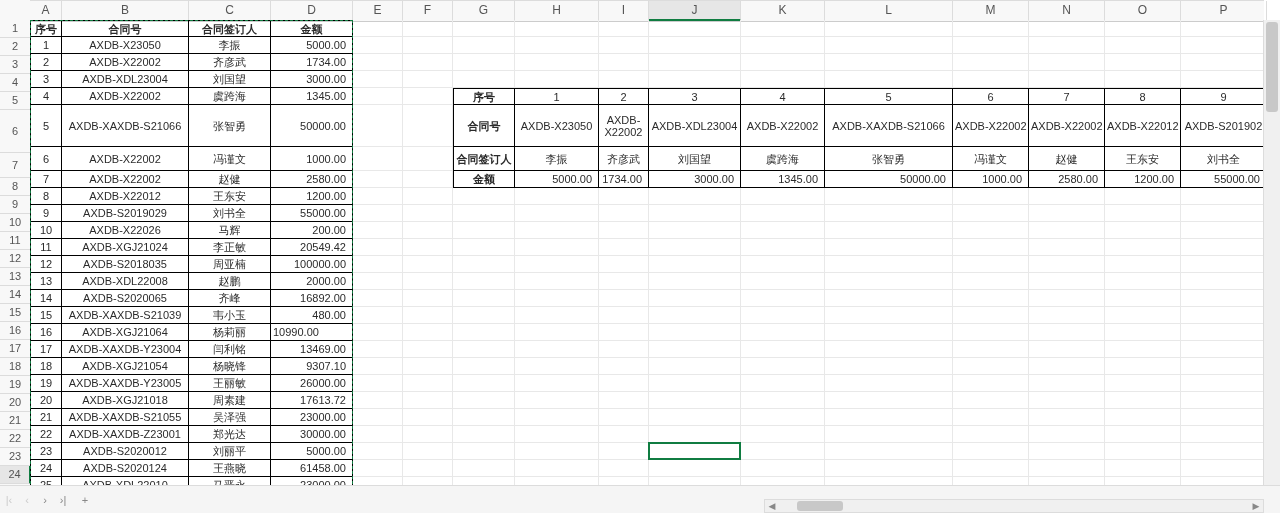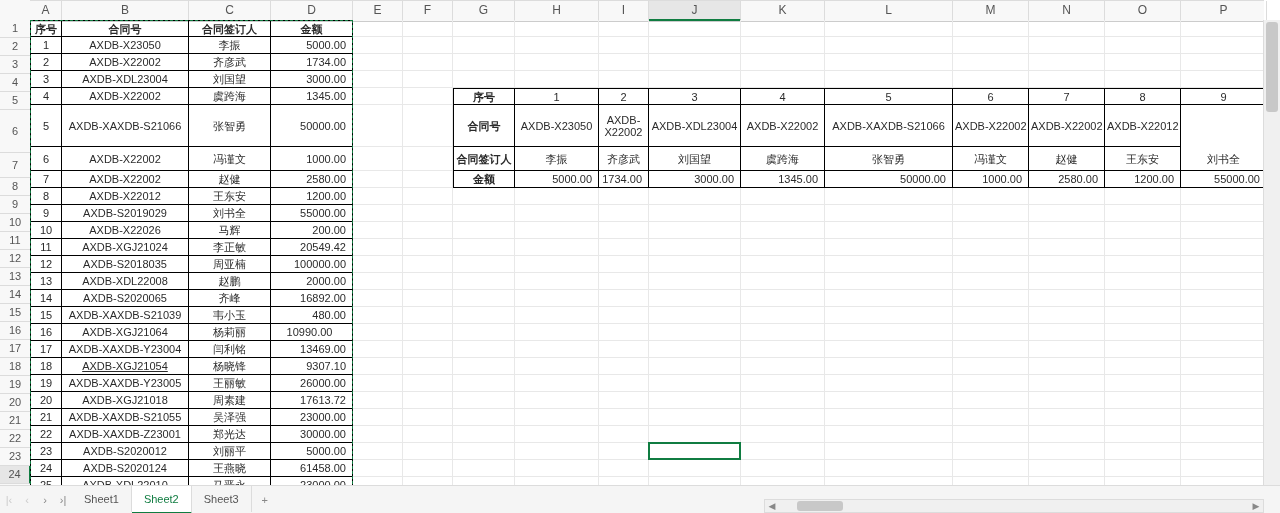--- a/index.html
+++ b/index.html
@@ -364,20 +364,21 @@
         <div class="cell" style="width: 50px;"></div>
         <div class="cell t2" style="width: 62px; font-weight: bold; border-left: 1px solid rgb(0, 0, 0);">合同号</div>
         <div class="cell t2" style="width: 84px;">AXDB-X23050</div>
         <div class="cell t2 wrap2" style="width: 50px;">AXDB-X22002</div>
         <div class="cell t2" style="width: 92px;">AXDB-XDL23004</div>
         <div class="cell t2" style="width: 84px;">AXDB-X22002</div>
         <div class="cell t2" style="width: 128px;">AXDB-XAXDB-S21066</div>
         <div class="cell t2" style="width: 76px;">AXDB-X22002</div>
         <div class="cell t2" style="width: 76px;">AXDB-X22002</div>
         <div class="cell t2" style="width: 76px;">AXDB-X22012</div>
+        <div class="cell t2" style="width: 86px;">AXDB-S201902</div>
       </div>
       <div class="row med">
         <div class="cell t1" style="width: 32px; border-left: 1px solid rgb(0, 0, 0);">6</div>
         <div class="cell t1" style="width: 127px;">AXDB-X22002</div>
         <div class="cell t1" style="width: 82px;">冯谨文</div>
         <div class="cell t1 amt" style="width: 82px; text-align: right;">1000.00</div>
         <div class="cell" style="width: 50px;"></div>
         <div class="cell" style="width: 50px;"></div>
         <div class="cell t2" style="width: 62px; font-weight: bold; border-left: 1px solid rgb(0, 0, 0);">合同签订人</div>
         <div class="cell t2" style="width: 84px;">李振</div>
@@ -549,21 +550,21 @@
         <div class="cell" style="width: 128px;"></div>
         <div class="cell" style="width: 76px;"></div>
         <div class="cell" style="width: 76px;"></div>
         <div class="cell" style="width: 76px;"></div>
         <div class="cell" style="width: 86px;"></div>
       </div>
       <div class="row">
         <div class="cell t1" style="width: 32px; border-left: 1px solid rgb(0, 0, 0);">16</div>
         <div class="cell t1" style="width: 127px;">AXDB-XGJ21064</div>
         <div class="cell t1" style="width: 82px;">杨莉丽</div>
-        <div class="cell t1 amt" style="width: 82px; text-align: center;">10990.00</div>
+        <div class="cell t1 amt" style="width: 82px; text-align: left;">10990.00</div>
         <div class="cell" style="width: 50px;"></div>
         <div class="cell" style="width: 50px;"></div>
         <div class="cell" style="width: 62px;"></div>
         <div class="cell" style="width: 84px;"></div>
         <div class="cell" style="width: 50px;"></div>
         <div class="cell" style="width: 92px;"></div>
         <div class="cell" style="width: 84px;"></div>
         <div class="cell" style="width: 128px;"></div>
         <div class="cell" style="width: 76px;"></div>
         <div class="cell" style="width: 76px;"></div>
@@ -583,21 +584,21 @@
         <div class="cell" style="width: 92px;"></div>
         <div class="cell" style="width: 84px;"></div>
         <div class="cell" style="width: 128px;"></div>
         <div class="cell" style="width: 76px;"></div>
         <div class="cell" style="width: 76px;"></div>
         <div class="cell" style="width: 76px;"></div>
         <div class="cell" style="width: 86px;"></div>
       </div>
       <div class="row">
         <div class="cell t1" style="width: 32px; border-left: 1px solid rgb(0, 0, 0);">18</div>
-        <div class="cell t1" style="width: 127px; text-decoration: underline;">AXDB-XGJ21054</div>
+        <div class="cell t1" style="width: 127px;">AXDB-XGJ21054</div>
         <div class="cell t1" style="width: 82px;">杨晓锋</div>
         <div class="cell t1 amt" style="width: 82px; text-align: right;">9307.10</div>
         <div class="cell" style="width: 50px;"></div>
         <div class="cell" style="width: 50px;"></div>
         <div class="cell" style="width: 62px;"></div>
         <div class="cell" style="width: 84px;"></div>
         <div class="cell" style="width: 50px;"></div>
         <div class="cell" style="width: 92px;"></div>
         <div class="cell" style="width: 84px;"></div>
         <div class="cell" style="width: 128px;"></div>
@@ -739,25 +740,20 @@
   <div class="vscroll">
     <div class="thumb"></div>
   </div>
 </div>
 
 <div class="tabbar">
   <div class="nav-btn disabled">|‹</div>
   <div class="nav-btn disabled">‹</div>
   <div class="nav-btn">›</div>
   <div class="nav-btn">›|</div>
-  <div id="sheet-tabs" style="display:flex;">
-      <div class="sheet-tab">Sheet1</div>
-      <div class="sheet-tab active">Sheet2</div>
-      <div class="sheet-tab">Sheet3</div>
-    </div>
   <div class="add-sheet">+</div>
 
   <div class="hscroll">
     <div class="hbtn">◀</div>
     <div class="htrack">
       <div class="hthumb"></div>
     </div>
     <div class="hbtn">▶</div>
   </div>
 </div>

